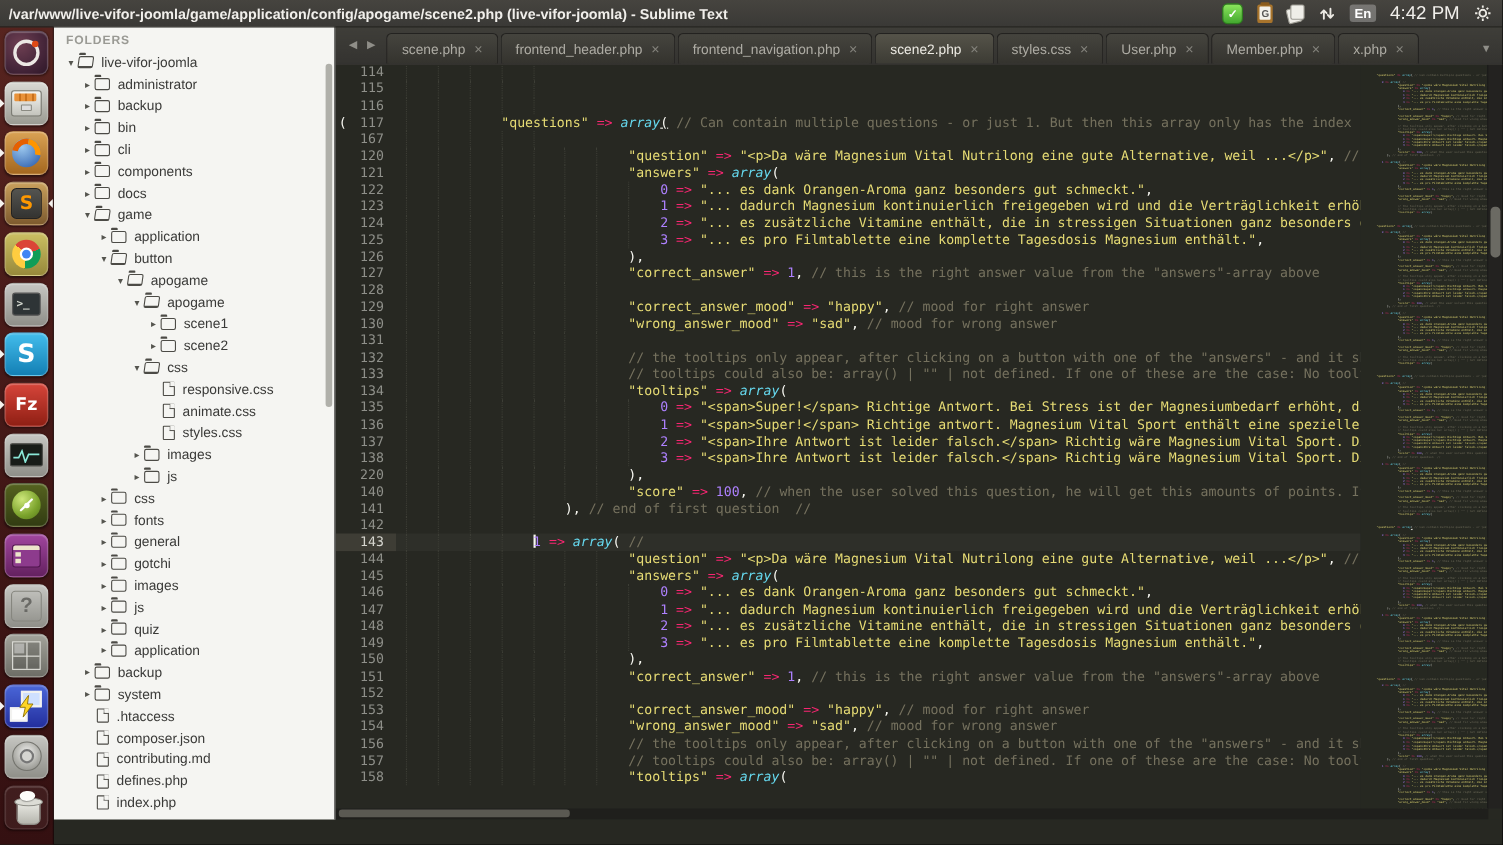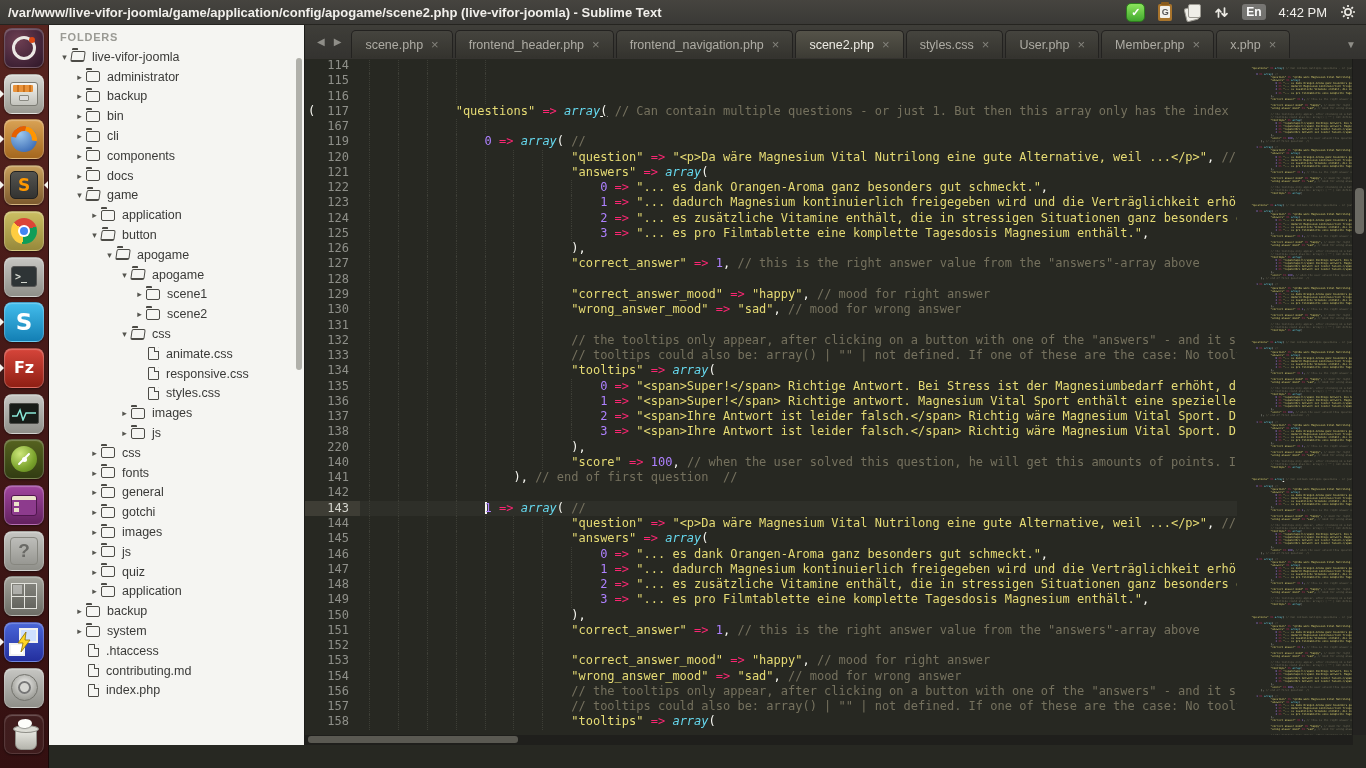--- a/index.html
+++ b/index.html
@@ -16,21 +16,21 @@
     border:1px solid #2e7d1e;color:#fff;font-size:11px;font-weight:bold;display:flex;align-items:center;justify-content:center;}
   .cb-tray{width:14px;height:17px;background:#a8742c;border-radius:2px;position:relative;}
   .cb-tray::before{content:"";position:absolute;left:3px;top:-2px;width:8px;height:3px;background:#8a5c1e;border-radius:1px;}
   .cb-tray::after{content:"G";position:absolute;left:2px;top:2px;width:10px;height:12px;background:#f2f1ec;color:#555;
     font-size:9px;font-weight:bold;text-align:center;line-height:12px;border-radius:1px;}
   .nt-tray{width:16px;height:16px;position:relative;}
   .nt-tray::before,.nt-tray::after{content:"";position:absolute;width:11px;height:12px;background:#efeee8;border:1px solid #9c9a92;border-radius:2px;}
   .nt-tray::before{left:0;top:3px;transform:rotate(-14deg);}
   .nt-tray::after{right:0;top:0;}
   .kb-box{background:rgba(255,255,255,.28);border-radius:3px;padding:1px 4px;font-size:12px;font-weight:bold;color:#fff;}
-  #clock{font-size:13px;}
+  #clock{font-size:17px;}
   
   #launcher{position:absolute;left:0;top:24px;width:48px;height:744px;
     background:linear-gradient(180deg,#57241f 0%,#471a18 40%,#341011 100%);
     border-right:1px solid rgba(0,0,0,.5);z-index:40;}
   .lt{position:absolute;left:4px;width:40px;height:40px;border-radius:8px;
     border:1px solid rgba(255,255,255,.22);box-sizing:border-box;
     box-shadow:inset 0 1px 1px rgba(255,255,255,.25),0 1px 2px rgba(0,0,0,.45);
     display:flex;align-items:center;justify-content:center;overflow:hidden;}
   .pip{position:absolute;left:0;width:0;height:0;border-top:4px solid transparent;border-bottom:4px solid transparent;
     border-left:4px solid #f5f3ef;z-index:41;}
@@ -340,26 +340,26 @@
           <span>scene2</span>
         </div>
         <div class="trow" style="padding-left: 70px;">
           <span class="arw">▾</span>
           <span class="fico open"></span>
           <span>css</span>
         </div>
         <div class="trow" style="padding-left: 85px;">
           <span class="arw"></span>
           <span class="fico file"></span>
-          <span>animate.css</span>
+          <span>responsive.css</span>
         </div>
         <div class="trow" style="padding-left: 85px;">
           <span class="arw"></span>
           <span class="fico file"></span>
-          <span>responsive.css</span>
+          <span>animate.css</span>
         </div>
         <div class="trow" style="padding-left: 85px;">
           <span class="arw"></span>
           <span class="fico file"></span>
           <span>styles.css</span>
         </div>
         <div class="trow" style="padding-left: 70px;">
           <span class="arw">▸</span>
           <span class="fico"></span>
           <span>images</span>
@@ -420,21 +420,31 @@
           <span>system</span>
         </div>
         <div class="trow" style="padding-left: 25px;">
           <span class="arw"></span>
           <span class="fico file"></span>
           <span>.htaccess</span>
         </div>
         <div class="trow" style="padding-left: 25px;">
           <span class="arw"></span>
           <span class="fico file"></span>
+          <span>composer.json</span>
+        </div>
+        <div class="trow" style="padding-left: 25px;">
+          <span class="arw"></span>
+          <span class="fico file"></span>
           <span>contributing.md</span>
+        </div>
+        <div class="trow" style="padding-left: 25px;">
+          <span class="arw"></span>
+          <span class="fico file"></span>
+          <span>defines.php</span>
         </div>
         <div class="trow" style="padding-left: 25px;">
           <span class="arw"></span>
           <span class="fico file"></span>
           <span>index.php</span>
         </div>
       </div>
     <div id="side-scroll"></div>
   </div>
 
@@ -480,21 +490,20 @@
     <div id="tab-overflow">▼</div>
   </div>
 
   <div id="editor">
     <div id="code">
         <div class="cline"><span class="gut">114</span><span class="ctext"><i class="g"></i><i class="g"></i><i class="g"></i><i class="g"></i><i class="g"></i></span></div>
         <div class="cline"><span class="gut">115</span><span class="ctext"><i class="g"></i><i class="g"></i><i class="g"></i><i class="g"></i><i class="g"></i></span></div>
         <div class="cline"><span class="gut">116</span><span class="ctext"><i class="g"></i><i class="g"></i><i class="g"></i><i class="g"></i><i class="g"></i></span></div>
         <div class="cline"><span class="gut"><i class="gbracket">(</i>117</span><span class="ctext"><i class="g"></i><i class="g"></i><i class="g"></i><span class="tok-s">"questions"</span><span class="tok-p"> </span><span class="tok-o">=&gt;</span><span class="tok-p"> </span><span class="tok-f">array</span><span class="tok-u">(</span><span class="tok-p"> </span><span class="tok-c">// Can contain multiple questions - or just 1. But then this array only has the index "0"</span></span></div>
         <div class="cline"><span class="gut">167</span><span class="ctext"><i class="g"></i><i class="g"></i><i class="g"></i><i class="g"></i><i class="g"></i></span></div>
-        <div class="cline"><span class="gut">119</span><span class="ctext"><i class="g"></i><i class="g"></i><i class="g"></i><i class="g"></i><span class="tok-n">0</span><span class="tok-p"> </span><span class="tok-o">=&gt;</span><span class="tok-p"> </span><span class="tok-f">array</span><span class="tok-p">( </span><span class="tok-c">//</span></span></div>
         <div class="cline"><span class="gut">120</span><span class="ctext"><i class="g"></i><i class="g"></i><i class="g"></i><i class="g"></i><i class="g"></i><i class="g"></i><i class="g"></i><span class="tok-s">"question"</span><span class="tok-p"> </span><span class="tok-o">=&gt;</span><span class="tok-p"> </span><span class="tok-s">"&lt;p&gt;Da wäre Magnesium Vital Nutrilong eine gute Alternative, weil ...&lt;/p&gt;"</span><span class="tok-p">, </span><span class="tok-c">// HTM</span></span></div>
         <div class="cline"><span class="gut">121</span><span class="ctext"><i class="g"></i><i class="g"></i><i class="g"></i><i class="g"></i><i class="g"></i><i class="g"></i><i class="g"></i><span class="tok-s">"answers"</span><span class="tok-p"> </span><span class="tok-o">=&gt;</span><span class="tok-p"> </span><span class="tok-f">array</span><span class="tok-p">(</span></span></div>
         <div class="cline"><span class="gut">122</span><span class="ctext"><i class="g"></i><i class="g"></i><i class="g"></i><i class="g"></i><i class="g"></i><i class="g"></i><i class="g"></i><i class="g"></i><span class="tok-n">0</span><span class="tok-p"> </span><span class="tok-o">=&gt;</span><span class="tok-p"> </span><span class="tok-s">"... es dank Orangen-Aroma ganz besonders gut schmeckt."</span><span class="tok-p">,</span></span></div>
         <div class="cline"><span class="gut">123</span><span class="ctext"><i class="g"></i><i class="g"></i><i class="g"></i><i class="g"></i><i class="g"></i><i class="g"></i><i class="g"></i><i class="g"></i><span class="tok-n">1</span><span class="tok-p"> </span><span class="tok-o">=&gt;</span><span class="tok-p"> </span><span class="tok-s">"... dadurch Magnesium kontinuierlich freigegeben wird und die Verträglichkeit erhöht w</span></span></div>
         <div class="cline"><span class="gut">124</span><span class="ctext"><i class="g"></i><i class="g"></i><i class="g"></i><i class="g"></i><i class="g"></i><i class="g"></i><i class="g"></i><i class="g"></i><span class="tok-n">2</span><span class="tok-p"> </span><span class="tok-o">=&gt;</span><span class="tok-p"> </span><span class="tok-s">"... es zusätzliche Vitamine enthält, die in stressigen Situationen ganz besonders gebr</span></span></div>
         <div class="cline"><span class="gut">125</span><span class="ctext"><i class="g"></i><i class="g"></i><i class="g"></i><i class="g"></i><i class="g"></i><i class="g"></i><i class="g"></i><i class="g"></i><span class="tok-n">3</span><span class="tok-p"> </span><span class="tok-o">=&gt;</span><span class="tok-p"> </span><span class="tok-s">"... es pro Filmtablette eine komplette Tagesdosis Magnesium enthält."</span><span class="tok-p">,</span></span></div>
         <div class="cline"><span class="gut">126</span><span class="ctext"><i class="g"></i><i class="g"></i><i class="g"></i><i class="g"></i><i class="g"></i><i class="g"></i><i class="g"></i><span class="tok-p">),</span></span></div>
         <div class="cline"><span class="gut">127</span><span class="ctext"><i class="g"></i><i class="g"></i><i class="g"></i><i class="g"></i><i class="g"></i><i class="g"></i><i class="g"></i><span class="tok-s">"correct_answer"</span><span class="tok-p"> </span><span class="tok-o">=&gt;</span><span class="tok-p"> </span><span class="tok-n">1</span><span class="tok-p">, </span><span class="tok-c">// this is the right answer value from the "answers"-array above</span></span></div>
         <div class="cline"><span class="gut">128</span><span class="ctext"><i class="g"></i><i class="g"></i><i class="g"></i><i class="g"></i><i class="g"></i><i class="g"></i><i class="g"></i></span></div>
         <div class="cline"><span class="gut">129</span><span class="ctext"><i class="g"></i><i class="g"></i><i class="g"></i><i class="g"></i><i class="g"></i><i class="g"></i><i class="g"></i><span class="tok-s">"correct_answer_mood"</span><span class="tok-p"> </span><span class="tok-o">=&gt;</span><span class="tok-p"> </span><span class="tok-s">"happy"</span><span class="tok-p">, </span><span class="tok-c">// mood for right answer</span></span></div>

